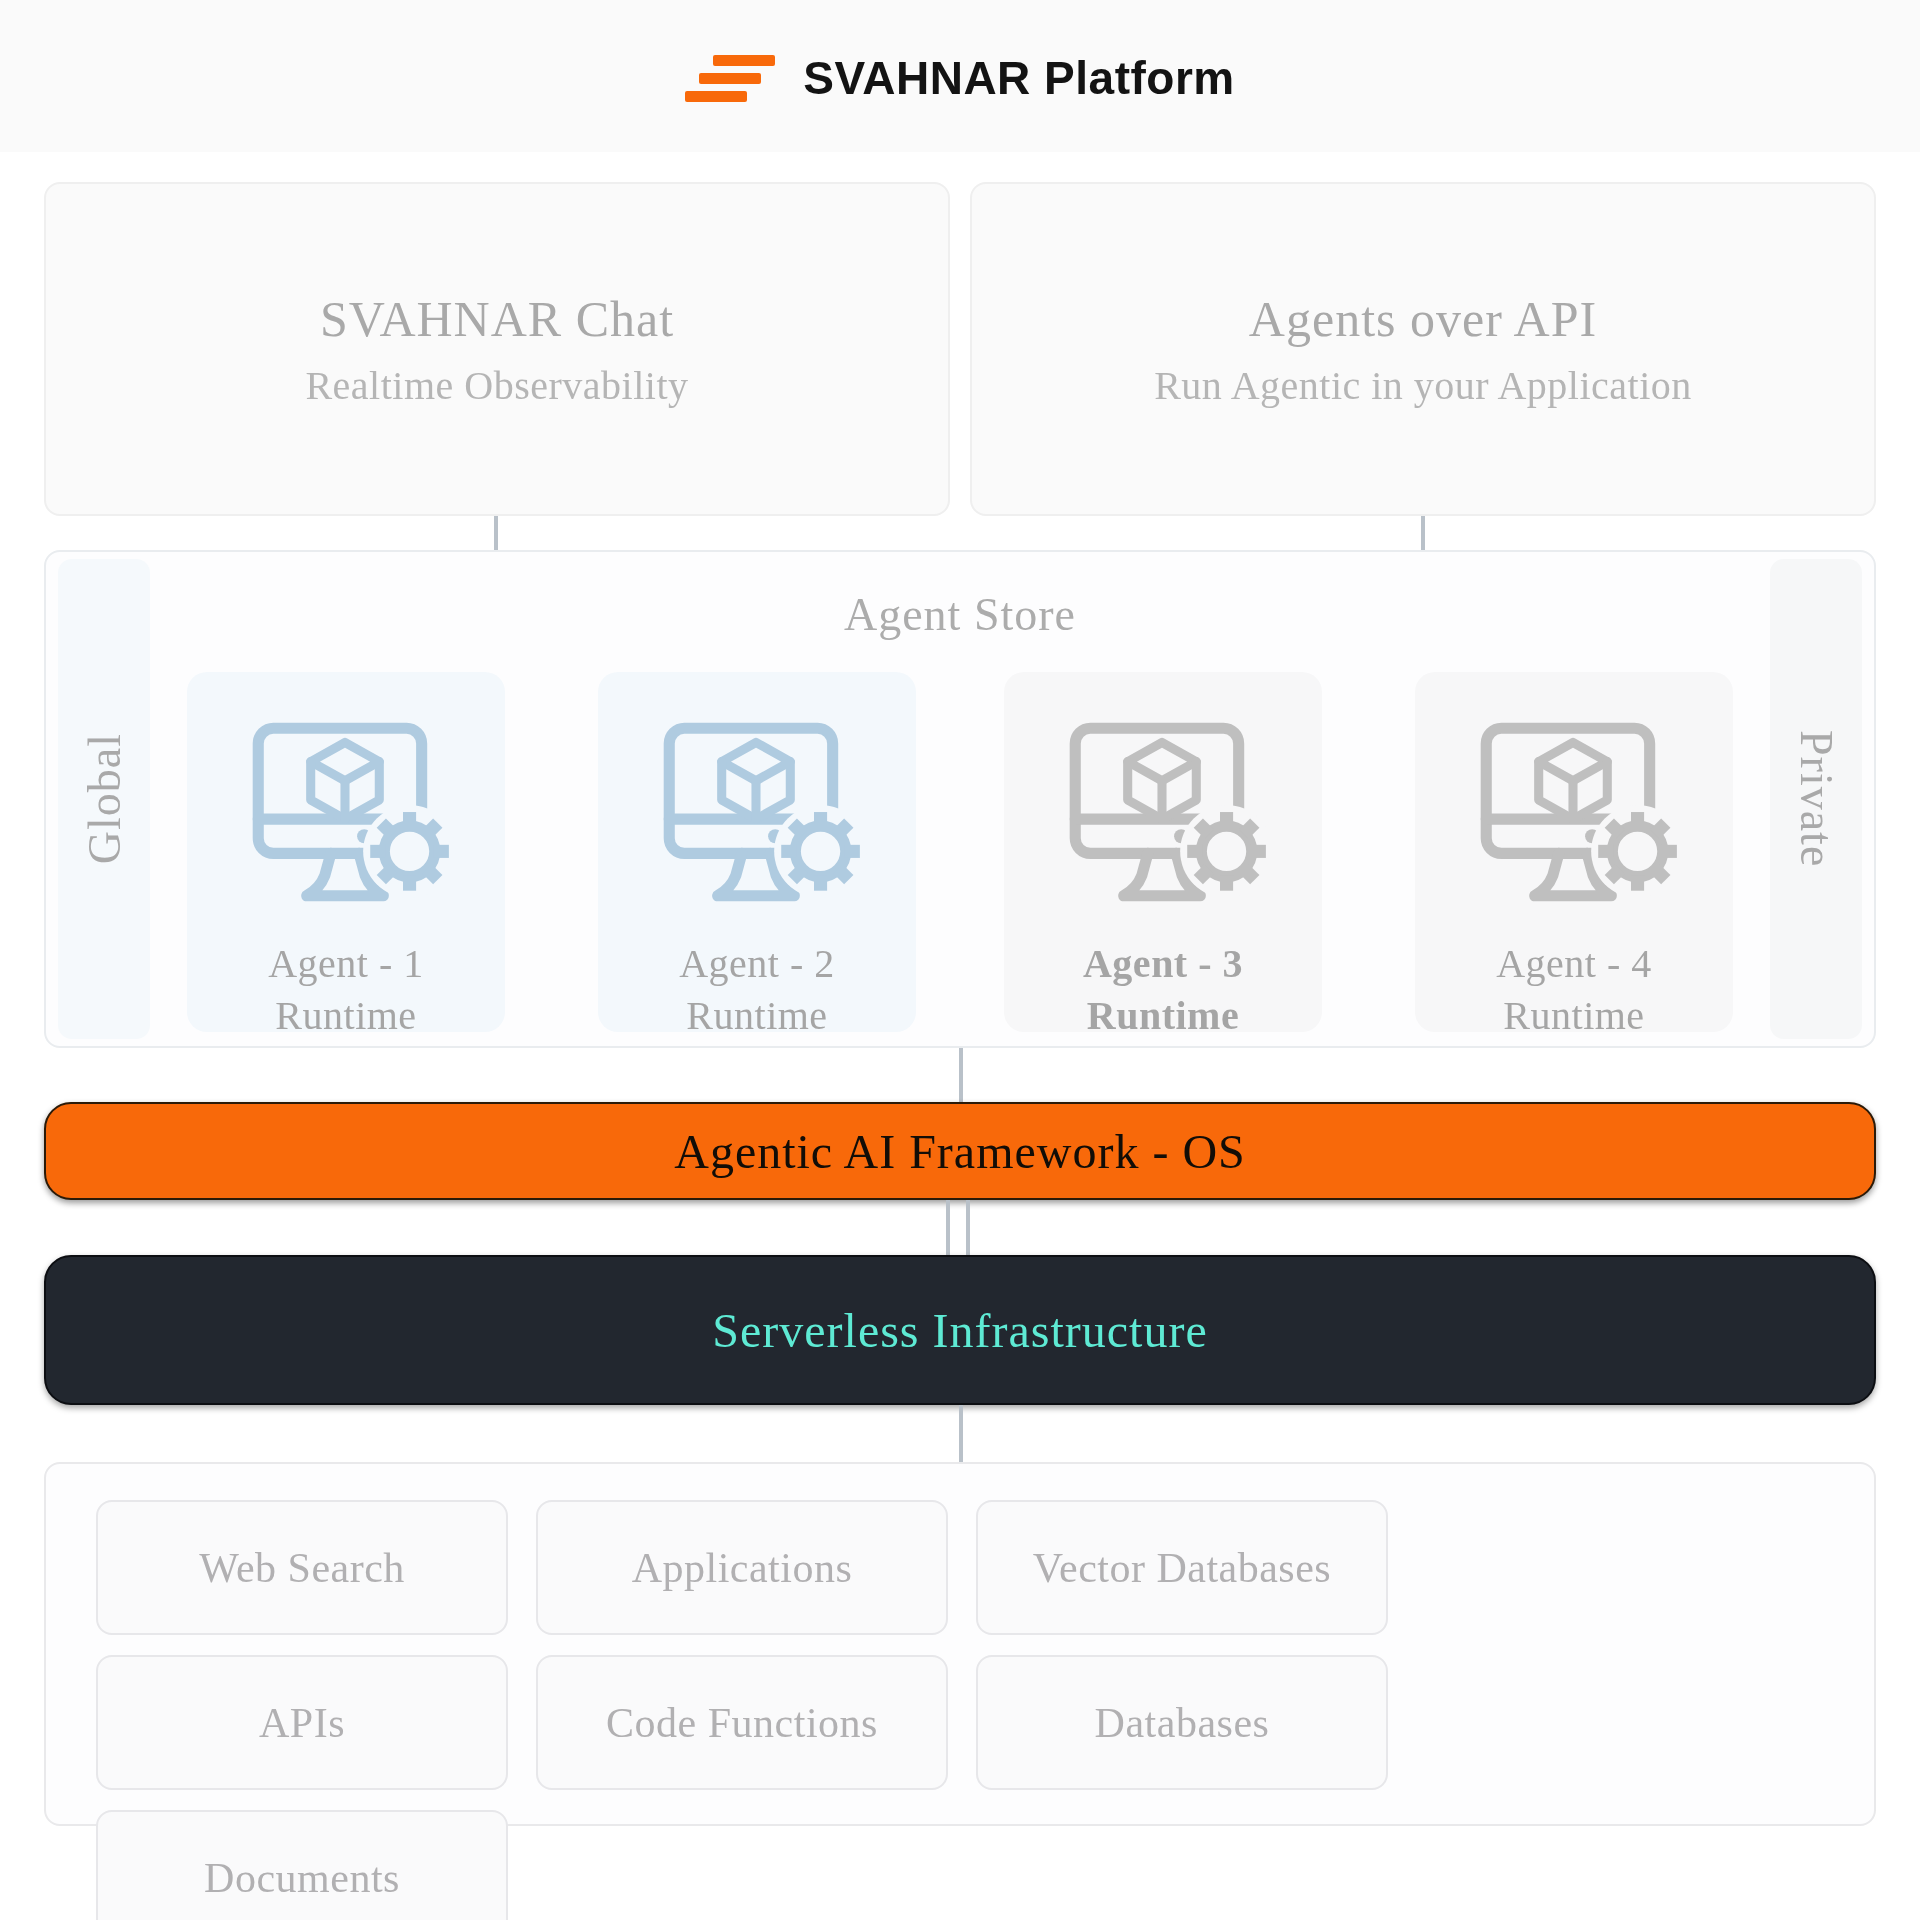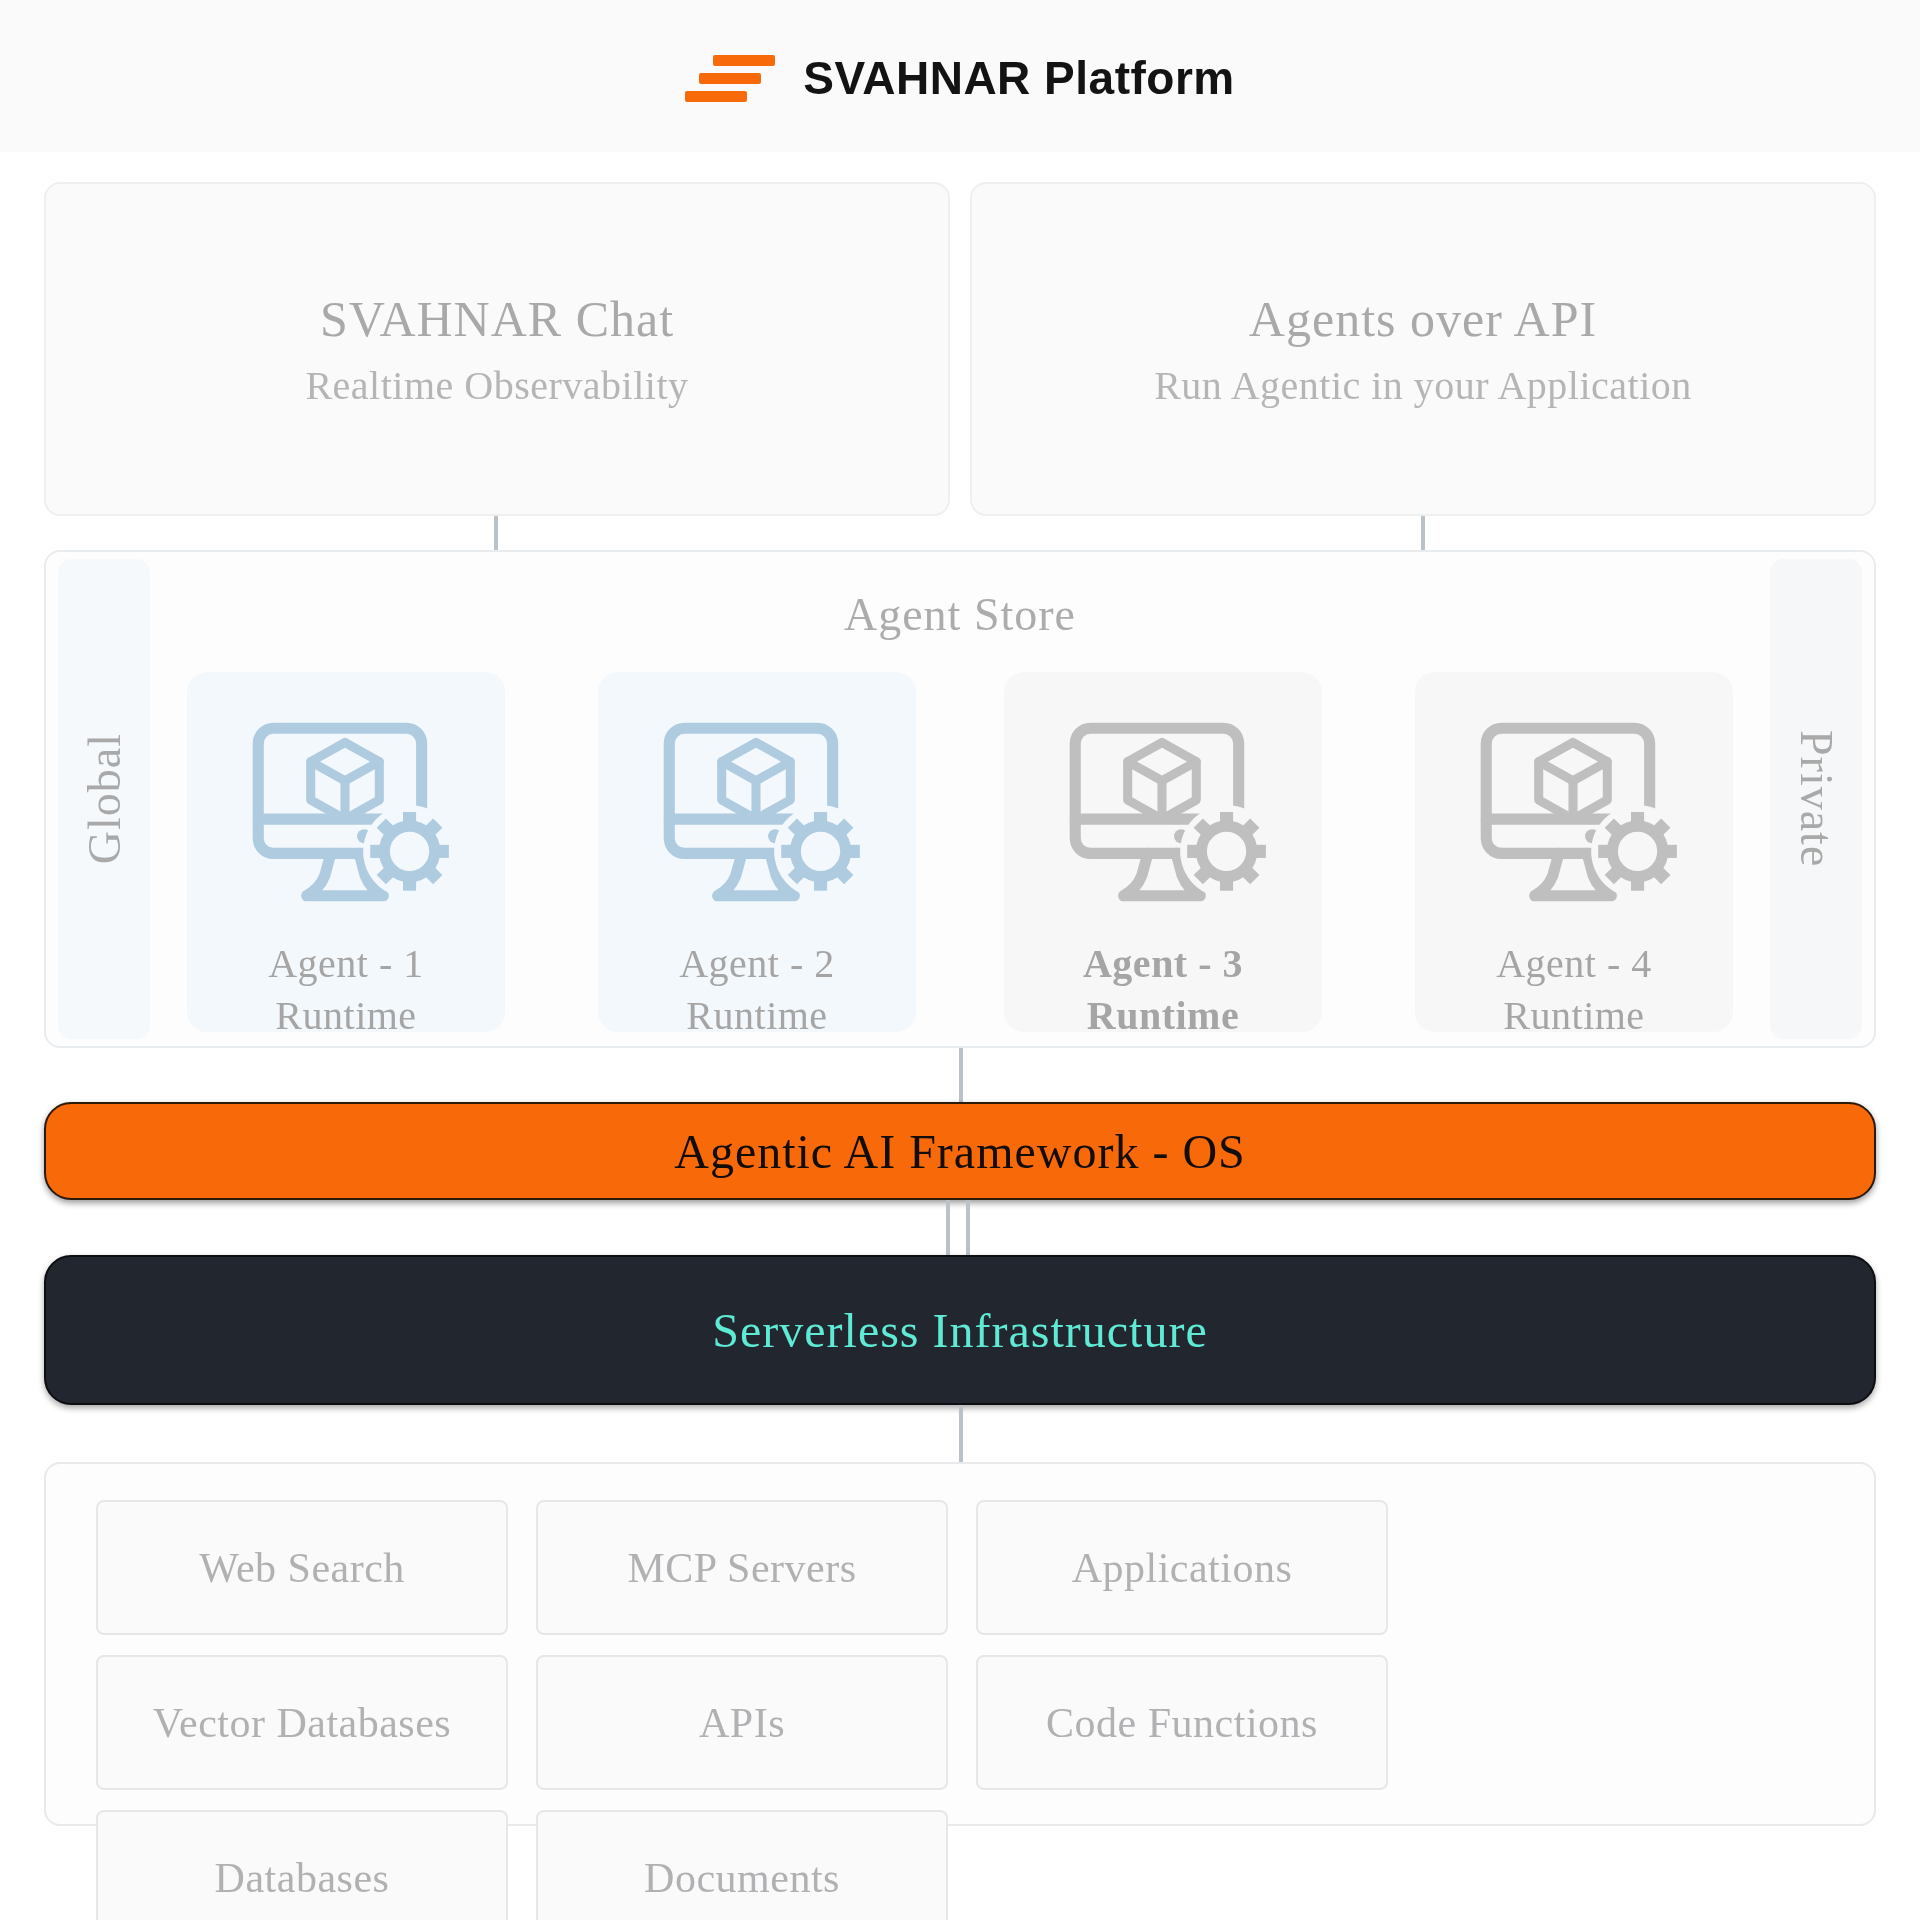--- a/index.html
+++ b/index.html
@@ -62,21 +62,21 @@
     border:2px solid #2b1a08;box-shadow:0 3px 6px rgba(0,0,0,.40);}
   .bar-framework .lbl{font-size:48px;color:#120d07;letter-spacing:1px;}
   .bar-infra{top:1255px;height:150px;background:var(--dark_bar);
     border:2px solid #0c0e12;box-shadow:0 3px 6px rgba(0,0,0,.35);}
   .bar-infra .lbl{font-size:48px;color:#5eead4;letter-spacing:1px;}
 
   
   .resources{left:44px;top:1462px;width:1832px;height:364px;background:#FDFDFE;
     border:2px solid #E9E9EB;border-radius:16px;box-sizing:border-box;
     display:flex;flex-wrap:wrap;align-content:flex-start;gap:20px 28px;padding:36px 50px;}
-  .tile{width:412px;height:135px;background:#FAFAFB;border:2px solid #E7E7EA;border-radius:8px;
+  .tile{width:412px;height:135px;background:#FAFAFB;border:2px solid #E7E7EA;border-radius:16px;
     box-sizing:border-box;display:flex;align-items:center;justify-content:center;}
   .tile span{font-size:42px;color:#B1B0B2;letter-spacing:.5px;}
 </style>
 </head>
 <body>
 
 <div class="abs header-band">
   <div class="brand">
     <div class="logo">
       <div class="bar b1"></div>
@@ -242,23 +242,20 @@
   <span class="lbl">Serverless Infrastructure</span>
 </div>
 
 <div class="abs conn" style="left:959px;top:1405px;width:4px;height:57px;"></div>
 
 <div class="abs resources">
   <div class="tile">
       <span>Web Search</span>
     </div>
   <div class="tile">
-      <span>MCP Servers</span>
-    </div>
-  <div class="tile">
       <span>Applications</span>
     </div>
   <div class="tile">
       <span>Vector Databases</span>
     </div>
   <div class="tile">
       <span>APIs</span>
     </div>
   <div class="tile">
       <span>Code Functions</span>

